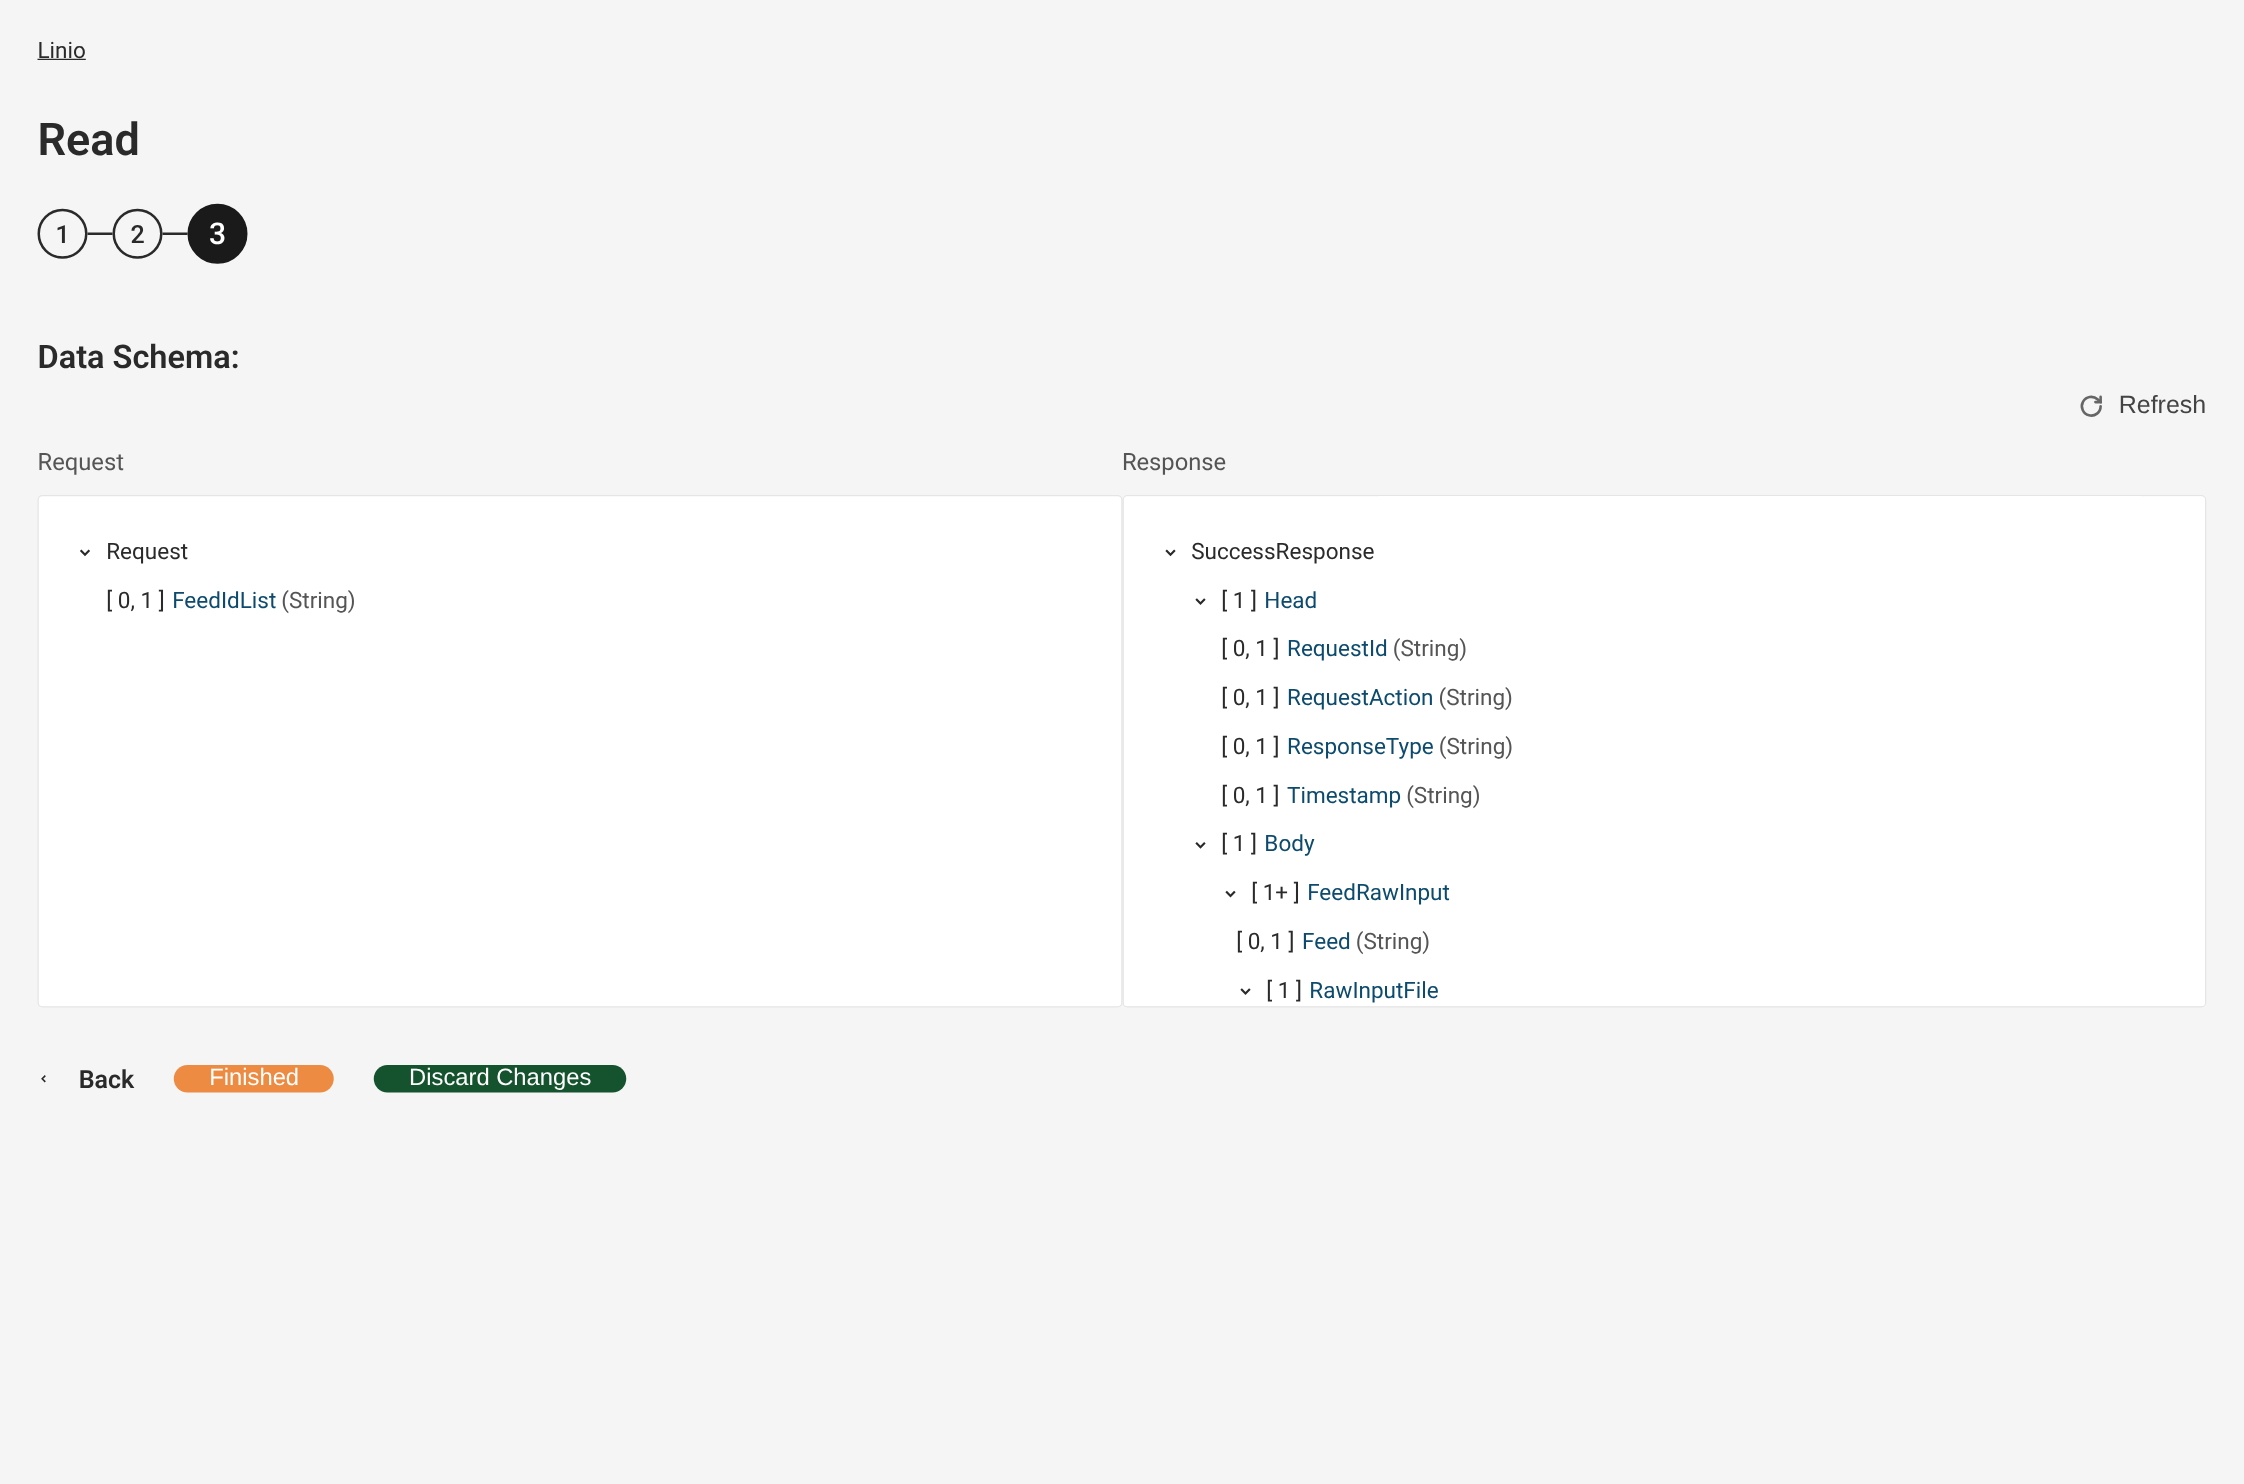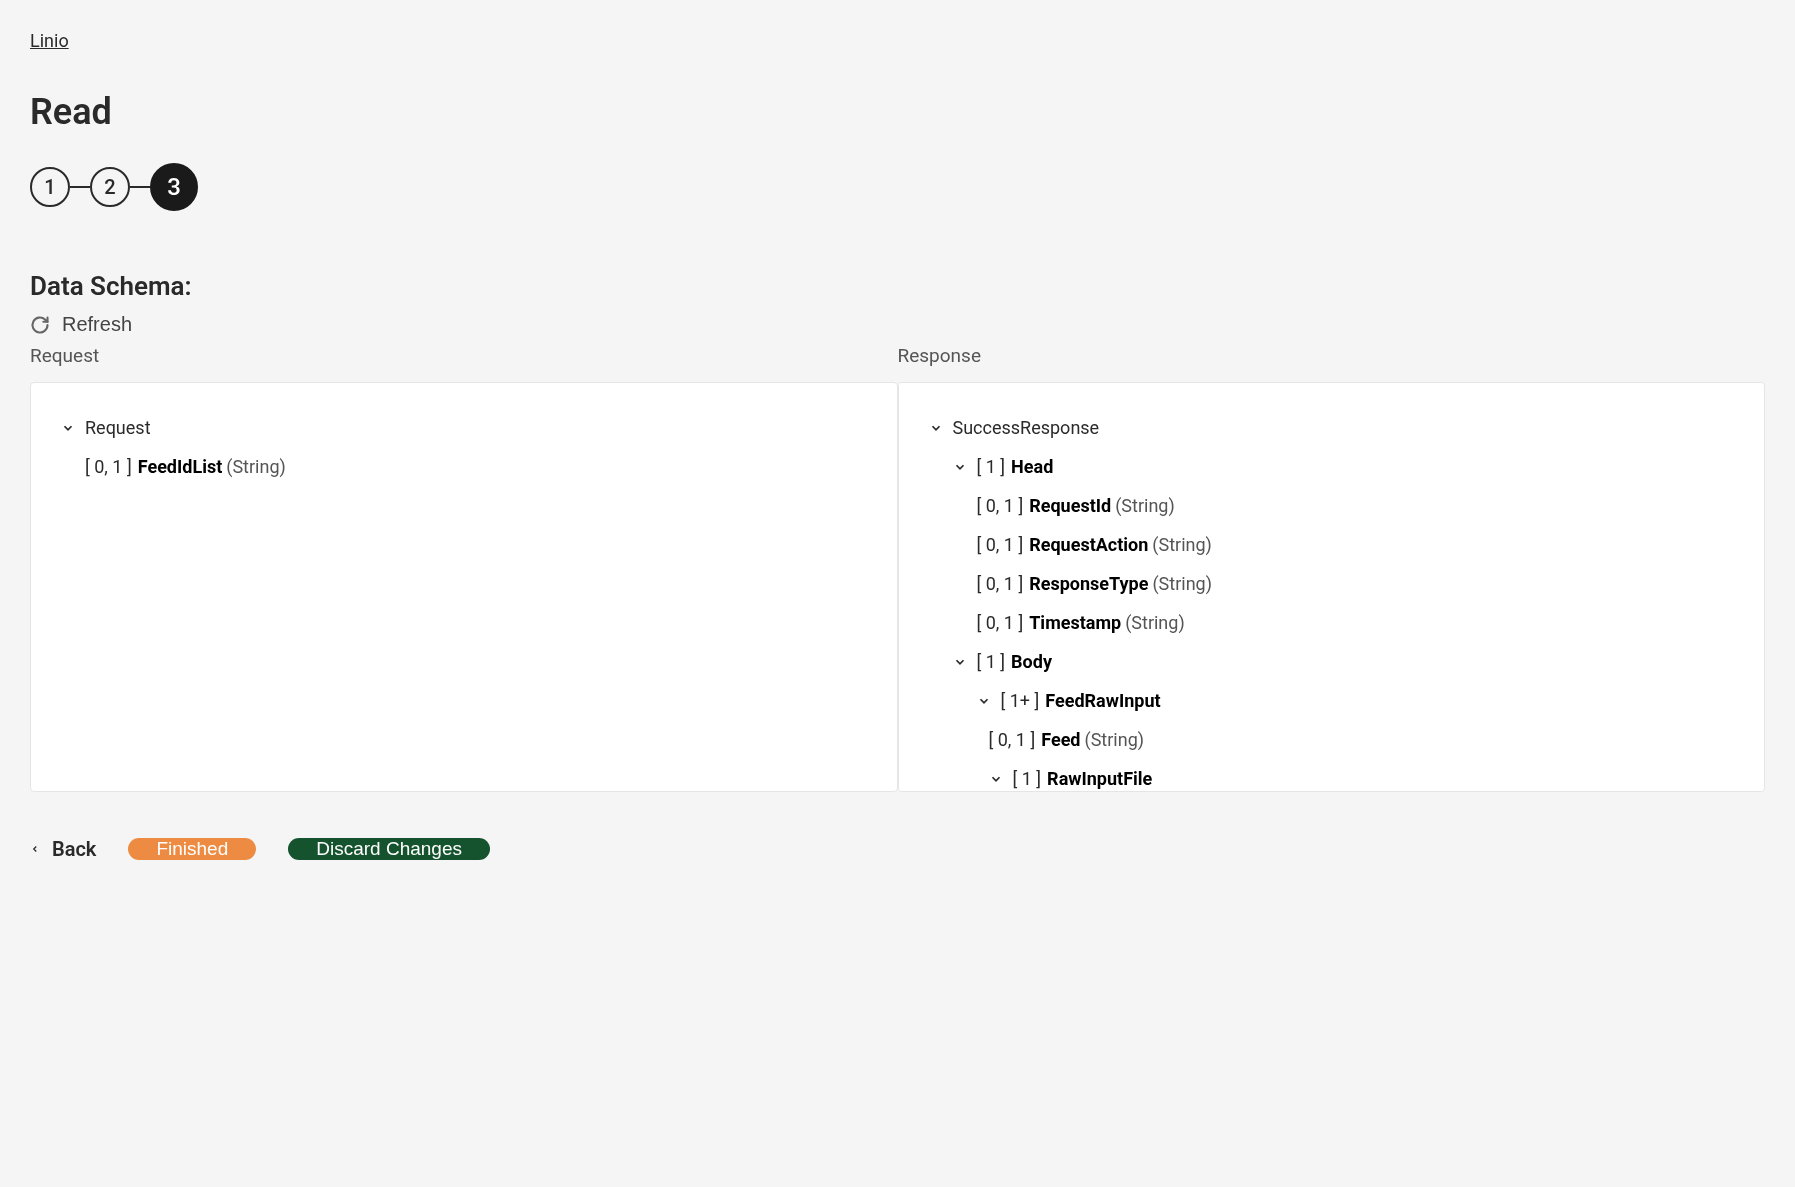--- a/index.html
+++ b/index.html
@@ -59,23 +59,23 @@
       background-color: #2a2a2a;
     }
     .section-title {
       font-size: 26px;
       font-weight: 600;
       color: #2a2a2a;
       margin-bottom: 12px;
     }
     .refresh-row {
       display: flex;
-      justify-content: flex-start;
-      align-items: center;
-      margin-bottom: 8px;
+      justify-content: flex-end;
+      align-items: center;
+      margin-bottom: 22px;
     }
     .refresh-btn {
       display: flex;
       align-items: center;
       gap: 12px;
       font-size: 20px;
       color: #444;
       cursor: pointer;
       background: none;
       border: none;
@@ -136,22 +136,22 @@
     }
     .indent-0 { padding-left: 0; }
     .indent-1 { padding-left: 24px; }
     .indent-2 { padding-left: 48px; }
     .indent-3 { padding-left: 60px; }
     .cardinality {
       color: #2a2a2a;
       margin-right: 6px;
     }
     .node-name {
-      font-weight: 700;
-      color: #000000;
+      font-weight: 400;
+      color: #0c4a6e;
     }
     .node-type {
       color: #555;
       font-weight: 400;
       margin-left: 4px;
     }
     .node-label {
       color: #2a2a2a;
       font-weight: 400;
     }
@@ -161,21 +161,21 @@
       gap: 32px;
       margin-top: 45px;
     }
     .back-link {
       display: flex;
       align-items: center;
       font-size: 20px;
       font-weight: 600;
       color: #2a2a2a;
       cursor: pointer;
-      gap: 12px;
+      gap: 23px;
     }
     .back-chevron svg {
       width: 10px;
       height: 14px;
     }
     .btn {
       border: none;
       border-radius: 24px;
       padding: 0 28px;
       font-size: 19px;

